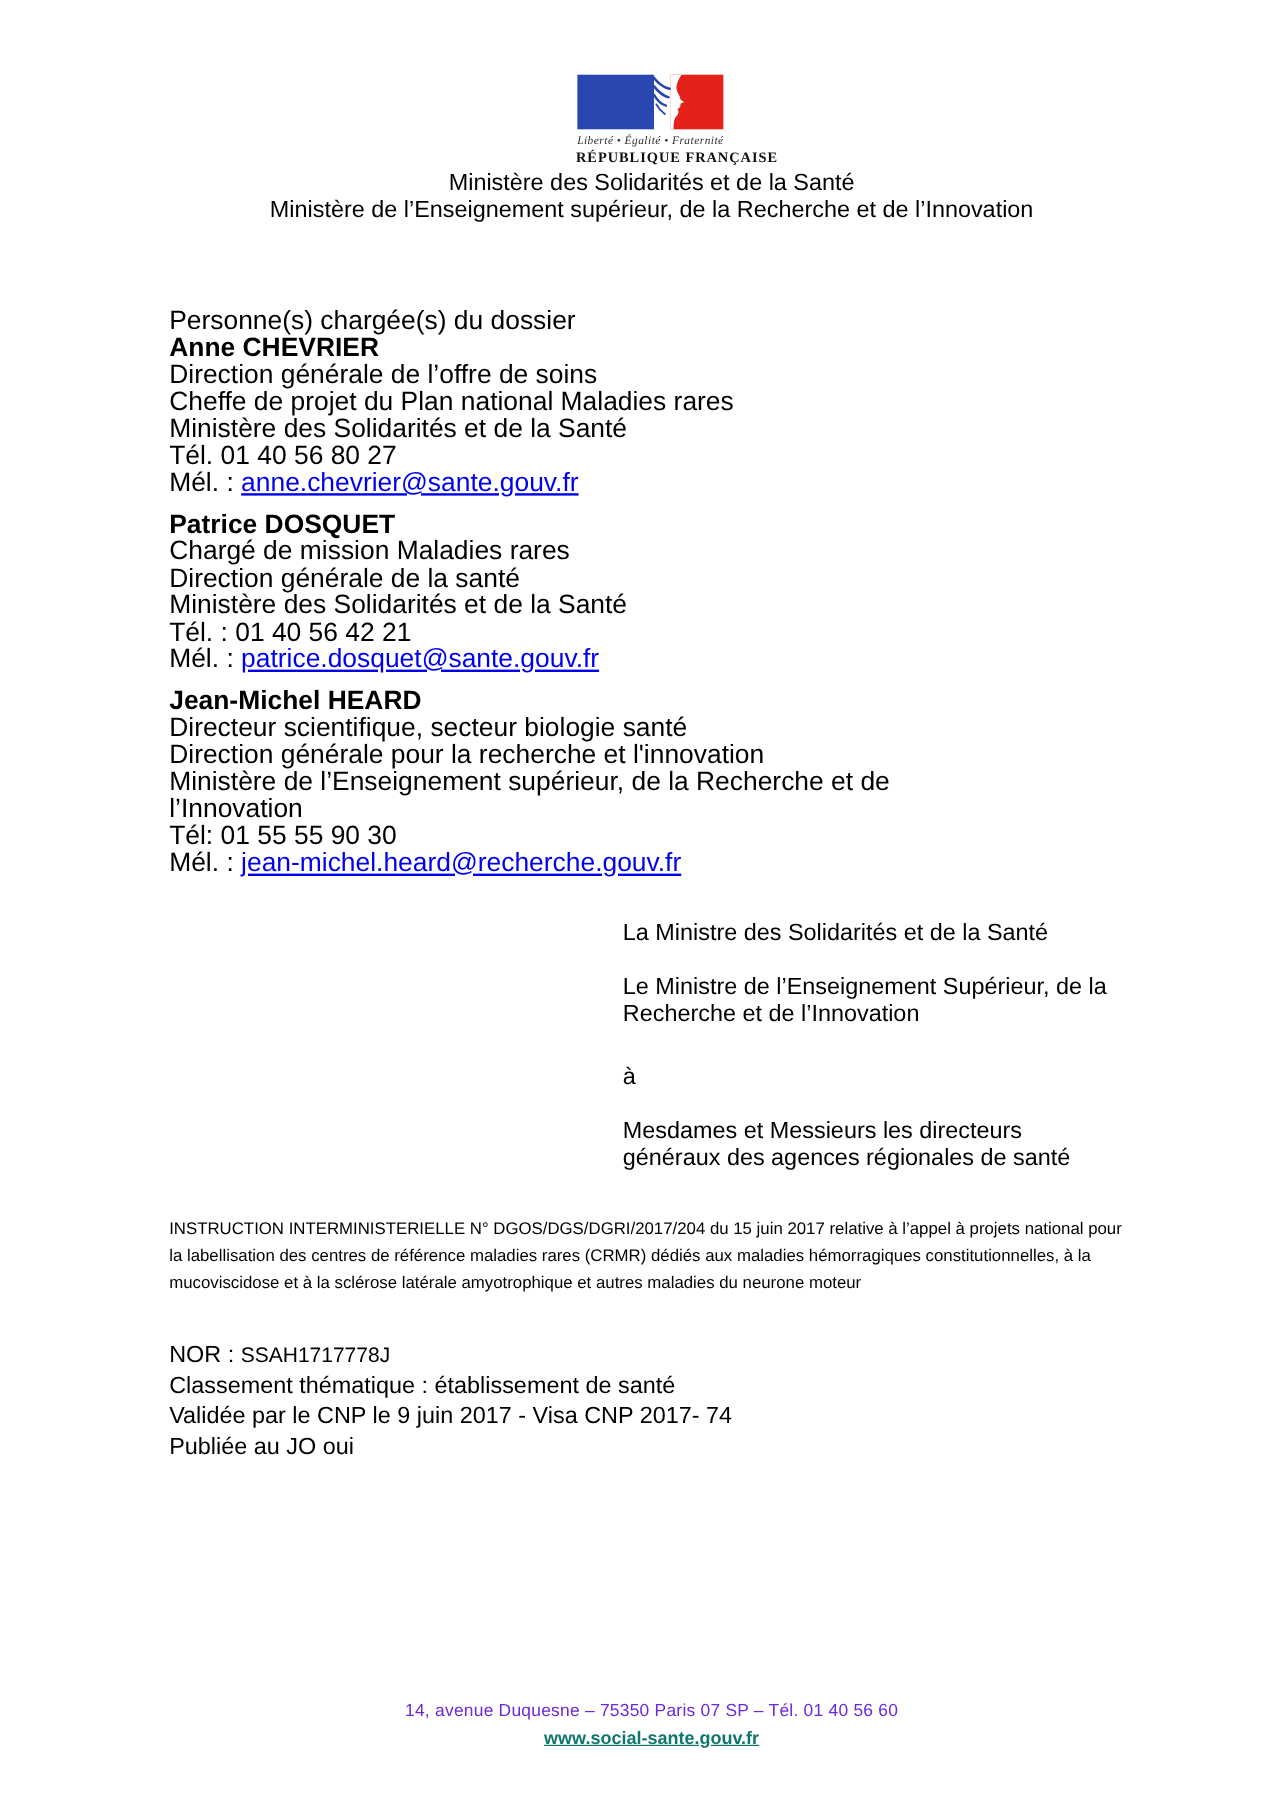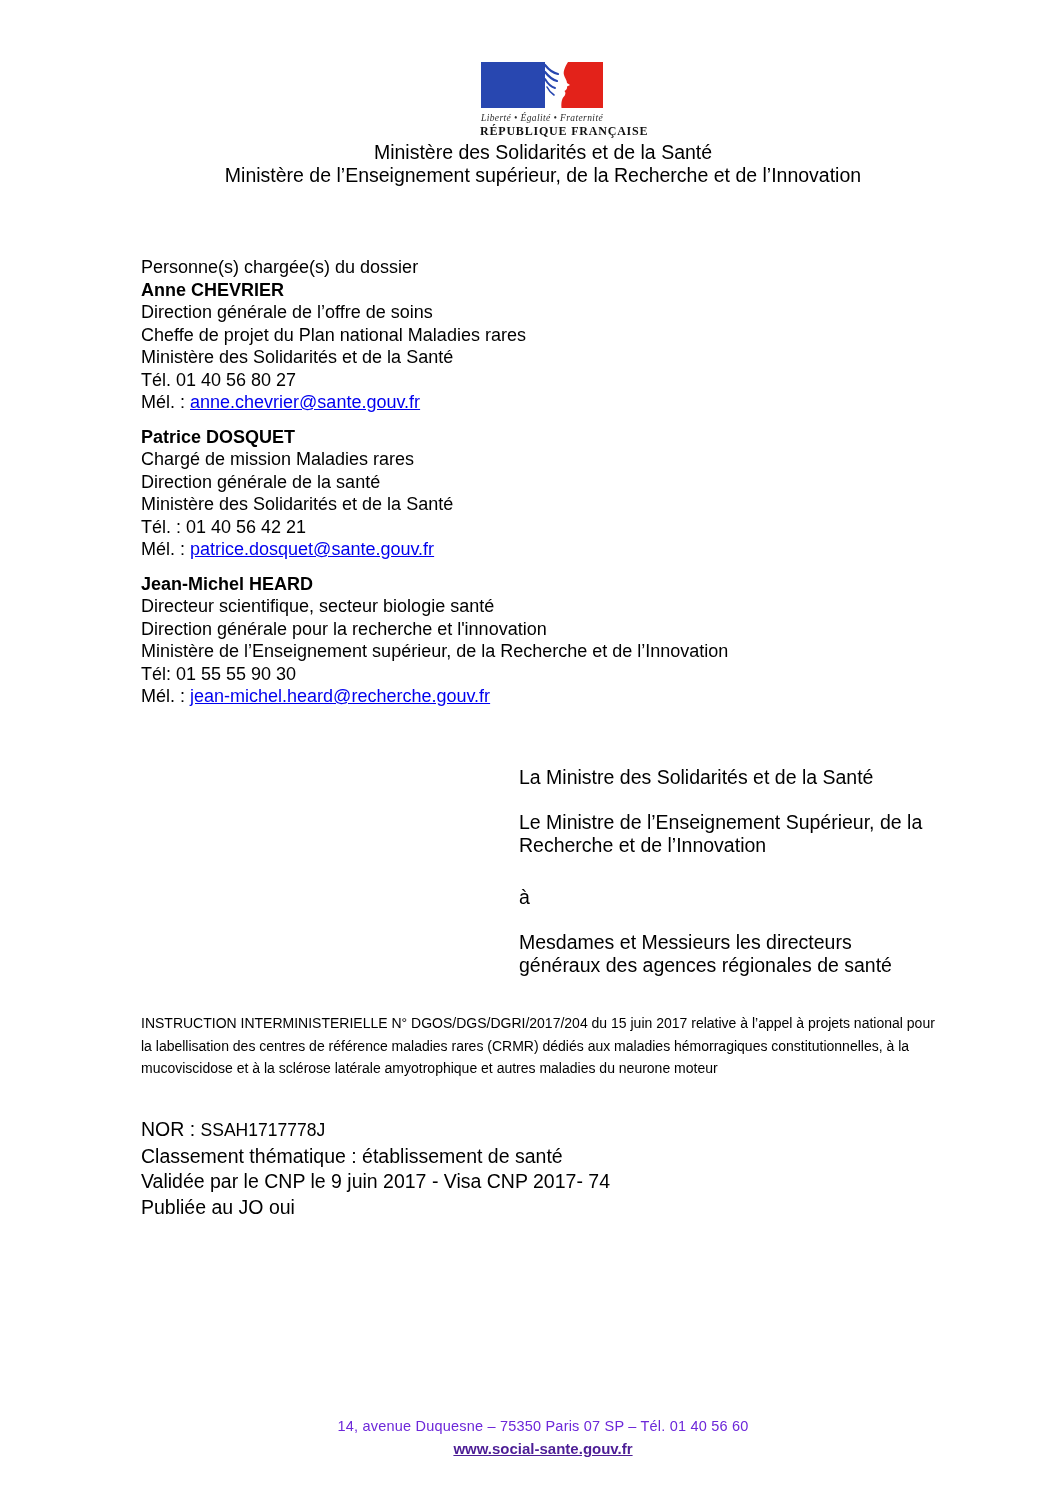--- a/index.html
+++ b/index.html
@@ -12,21 +12,21 @@
   .motto{font-family:"Liberation Serif",serif;font-style:italic;font-size:9.5px;color:#2b2b2b;
          margin-top:5px;white-space:nowrap;letter-spacing:0.4px;}
   .republic{font-family:"Liberation Serif",serif;font-size:12px;font-weight:bold;color:#101010;
             letter-spacing:0.8px;margin-top:1px;white-space:nowrap;}
 
   
   .ministries{position:absolute;top:141px;left:0;right:0;text-align:center;
               font-size:19.5px;line-height:23px;}
 
   
-  .contacts{position:absolute;left:127px;top:256px;width:660px;font-size:18px;line-height:22.5px;}
+  .contacts{position:absolute;left:127px;top:256px;width:660px;font-size:22px;line-height:22.5px;}
   .contact{margin-top:12px;}
   .bold{font-weight:bold;}
   .link{color:#0000EE;text-decoration:underline;cursor:pointer;}
 
   
   .addressee{position:absolute;left:505px;top:766px;width:412px;font-size:19.5px;line-height:22.5px;}
   .addr-2{margin-top:22.5px;}
   .addr-3{margin-top:30px;}
   .addr-4{margin-top:22.5px;}
 
@@ -35,21 +35,21 @@
 
   
   .norblock{position:absolute;left:127px;top:1118px;font-size:19.5px;line-height:22.5px;}
   .norblock .row{margin-bottom:3px;}
   .nor-code{font-size:17.5px;}
 
   
   .footer{position:absolute;left:0;right:0;top:1417px;text-align:center;}
   .footer-address{font-size:14.5px;color:#6d28d9;letter-spacing:0.2px;line-height:18px;}
   .footer-site{display:inline-block;margin-top:5px;font-size:15px;font-weight:bold;
-               color:#4c1d95;text-decoration:underline;cursor:pointer;}
+               color:#0f766e;text-decoration:underline;cursor:pointer;}
 </style>
 </head>
 <body>
 
 <div class="page">
 
   <div class="logo">
     <svg width="122" height="46" viewBox="0 0 122 46">
       <rect x="0" y="0" width="122" height="46" fill="#ffffff"></rect>
       <rect x="0" y="0" width="64" height="46" fill="#2847B0"></rect>

